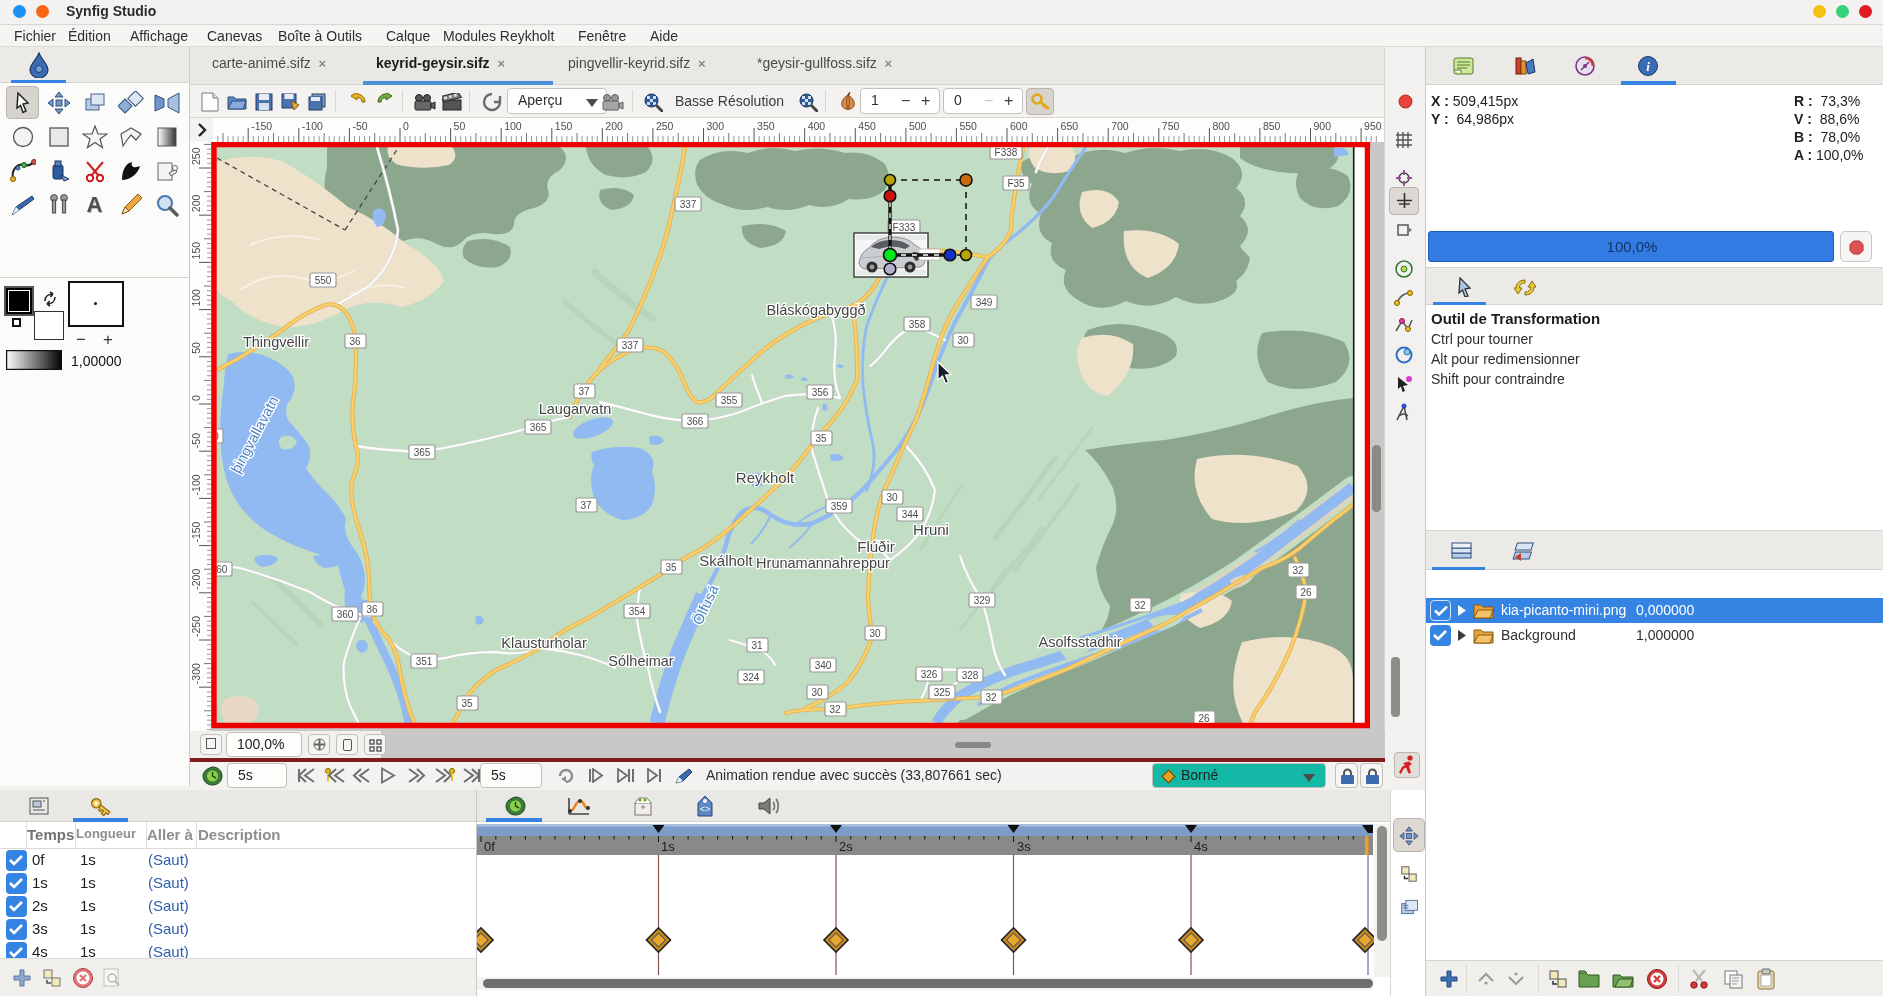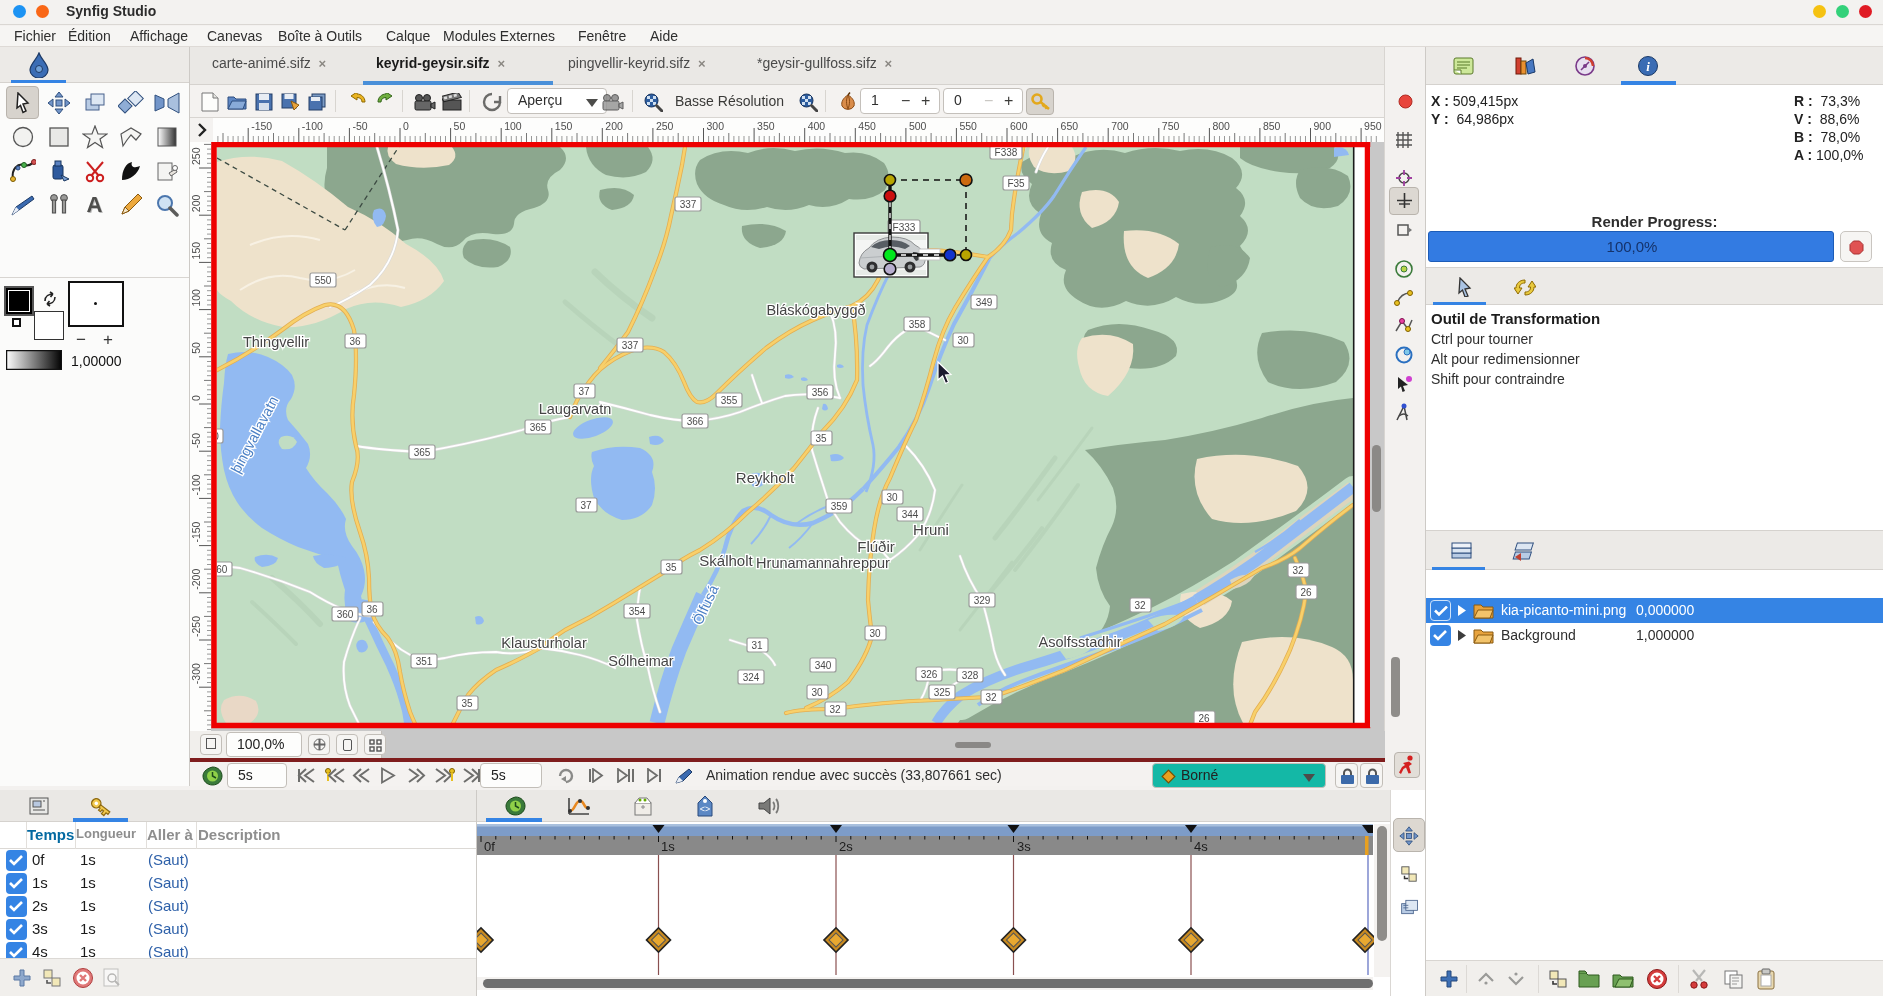--- a/index.html
+++ b/index.html
@@ -59,21 +59,21 @@
  <div class="dot" style="left:1836px;background:#33d17a;"></div>
  <div class="dot" style="left:1859px;background:#e01b24;"></div>
 </div>
 <div id="menubar">
  <span style="left:14px;">Fichier</span>
     <span style="left:68px;">Édition</span>
  <span style="left:130px;">Affichage</span>
     <span style="left:207px;">Canevas</span>
  <span style="left:278px;">Boîte à Outils</span>
     <span style="left:386px;">Calque</span>
- <span style="left:443px;">Modules Externes</span>
+ <span style="left:443px;">Modules Reykholt</span>
     <span style="left:578px;">Fenêtre</span>
  <span style="left:650px;">Aide</span>
 </div>
 <div id="leftpanel">
  <div id="lp-tabs">
   <svg style="position:absolute;left:28px;top:5px;" width="22" height="26" viewBox="0 0 22 26">
         <path d="M11 1 C13 7 20 12 20 18 A9 8 0 0 1 2 18 C2 12 9 7 11 1 Z" fill="#3b6db5" stroke="#1d3a66" stroke-width="1.2"></path>
         <circle cx="11" cy="17" r="3.5" fill="#6fa0d8" stroke="#1d3a66"></circle>
       </svg>
   <div id="lp-underline"></div>
@@ -1368,21 +1368,20 @@
       </svg>
   <div class="punder" style="left:195px;top:34px;width:55px;"></div>
  </div>
  <div class="pwhite" style="top:38px;height:182px;">
   <span class="abs" style="left:5px;top:8px;font-size:14px;color:#222;"><b>X :</b> 509,415px</span>
   <span class="abs" style="left:5px;top:26px;font-size:14px;color:#222;"><b>Y :</b>&nbsp;&nbsp;64,986px</span>
   <span class="abs" style="left:368px;top:8px;font-size:14px;color:#222;"><b>R :</b>&nbsp;&nbsp;73,3%</span>
   <span class="abs" style="left:368px;top:26px;font-size:14px;color:#222;"><b>V :</b>&nbsp;&nbsp;88,6%</span>
   <span class="abs" style="left:368px;top:44px;font-size:14px;color:#222;"><b>B :</b>&nbsp;&nbsp;78,0%</span>
   <span class="abs" style="left:368px;top:62px;font-size:14px;color:#222;"><b>A :</b> 100,0%</span>
-  <div class="abs" style="left:0;top:128px;width:457px;text-align:center;font-size:15px;font-weight:bold;color:#2e2e2e;">Render Progress:</div>
   <div class="abs" style="left:2px;top:146px;width:406px;height:31px;background:#337be2;border:1px solid #1c5cb8;border-radius:3px;">
         <div class="abs" style="left:0;top:6px;width:406px;text-align:center;font-size:15px;color:#15336b;">100,0%</div>
       </div>
   <div class="abs" style="left:414px;top:146px;width:32px;height:31px;background:#f6f5f3;border:1px solid #c9c5c0;border-radius:5px;">
         <svg class="abs" style="left:8px;top:8px;" width="15" height="15" viewBox="0 0 15 15">
           <path d="M4.5 1 H10.5 L14 4.5 V10.5 L10.5 14 H4.5 L1 10.5 V4.5 Z" fill="#e05252" stroke="#a83030"></path>
         </svg>
       </div>
  </div>
  <div class="ptabs" style="top:220px;height:38px;border-top:1px solid #d5d2ce;">
@@ -1510,21 +1509,21 @@
 <svg class="abs" style="left:88px;top:5px;" width="26" height="24" viewBox="0 0 26 24">
         <g transform="rotate(38 13 12)">
           <circle cx="7" cy="12" r="4.6" fill="#f2c94c" stroke="#8f6a10" stroke-width="1.4"></circle>
           <circle cx="7" cy="12" r="1.8" fill="#fff"></circle>
           <path d="M11.5 10.5 H23 V13.5 H20.5 V17 H17.5 V13.5 H15.5 V16 H13 V13.5 H11.5 Z" fill="#f2c94c" stroke="#8f6a10" stroke-width="1.2"></path>
         </g>
       </svg>
 <div class="abs" style="left:73px;top:28px;width:55px;height:4px;background:#3584e4;"></div>
 </div>
 <div class="abs" style="left:0;top:32px;width:476px;height:27px;background:#fff;border-bottom:1px solid #dcd9d5;">
-<span class="abs" style="left:27px;top:4px;font-size:15px;font-weight:bold;color:#0369a1;">Temps</span>
+<span class="abs" style="left:27px;top:4px;font-size:15px;font-weight:bold;color:#737373;">Temps</span>
 <span class="abs" style="left:76px;top:4px;font-size:13px;font-weight:bold;color:#8e8e8e;">Longueur</span>
 <span class="abs" style="left:147px;top:4px;font-size:15px;font-weight:bold;color:#8e8e8e;">Aller à</span>
 <span class="abs" style="left:198px;top:4px;font-size:15px;font-weight:bold;color:#8e8e8e;">Description</span>
 <div class="abs" style="left:26px;top:0;width:1px;height:27px;background:#e2dfdb;"></div>
 <div class="abs" style="left:75px;top:0;width:1px;height:27px;background:#e2dfdb;"></div>
 <div class="abs" style="left:146px;top:0;width:1px;height:27px;background:#e2dfdb;"></div>
 <div class="abs" style="left:196px;top:0;width:1px;height:27px;background:#e2dfdb;"></div>
 </div>
 <div class="abs" style="left:0;top:59px;width:476px;height:23px;">
 <div class="chk" style="left:6px;top:1px;">

